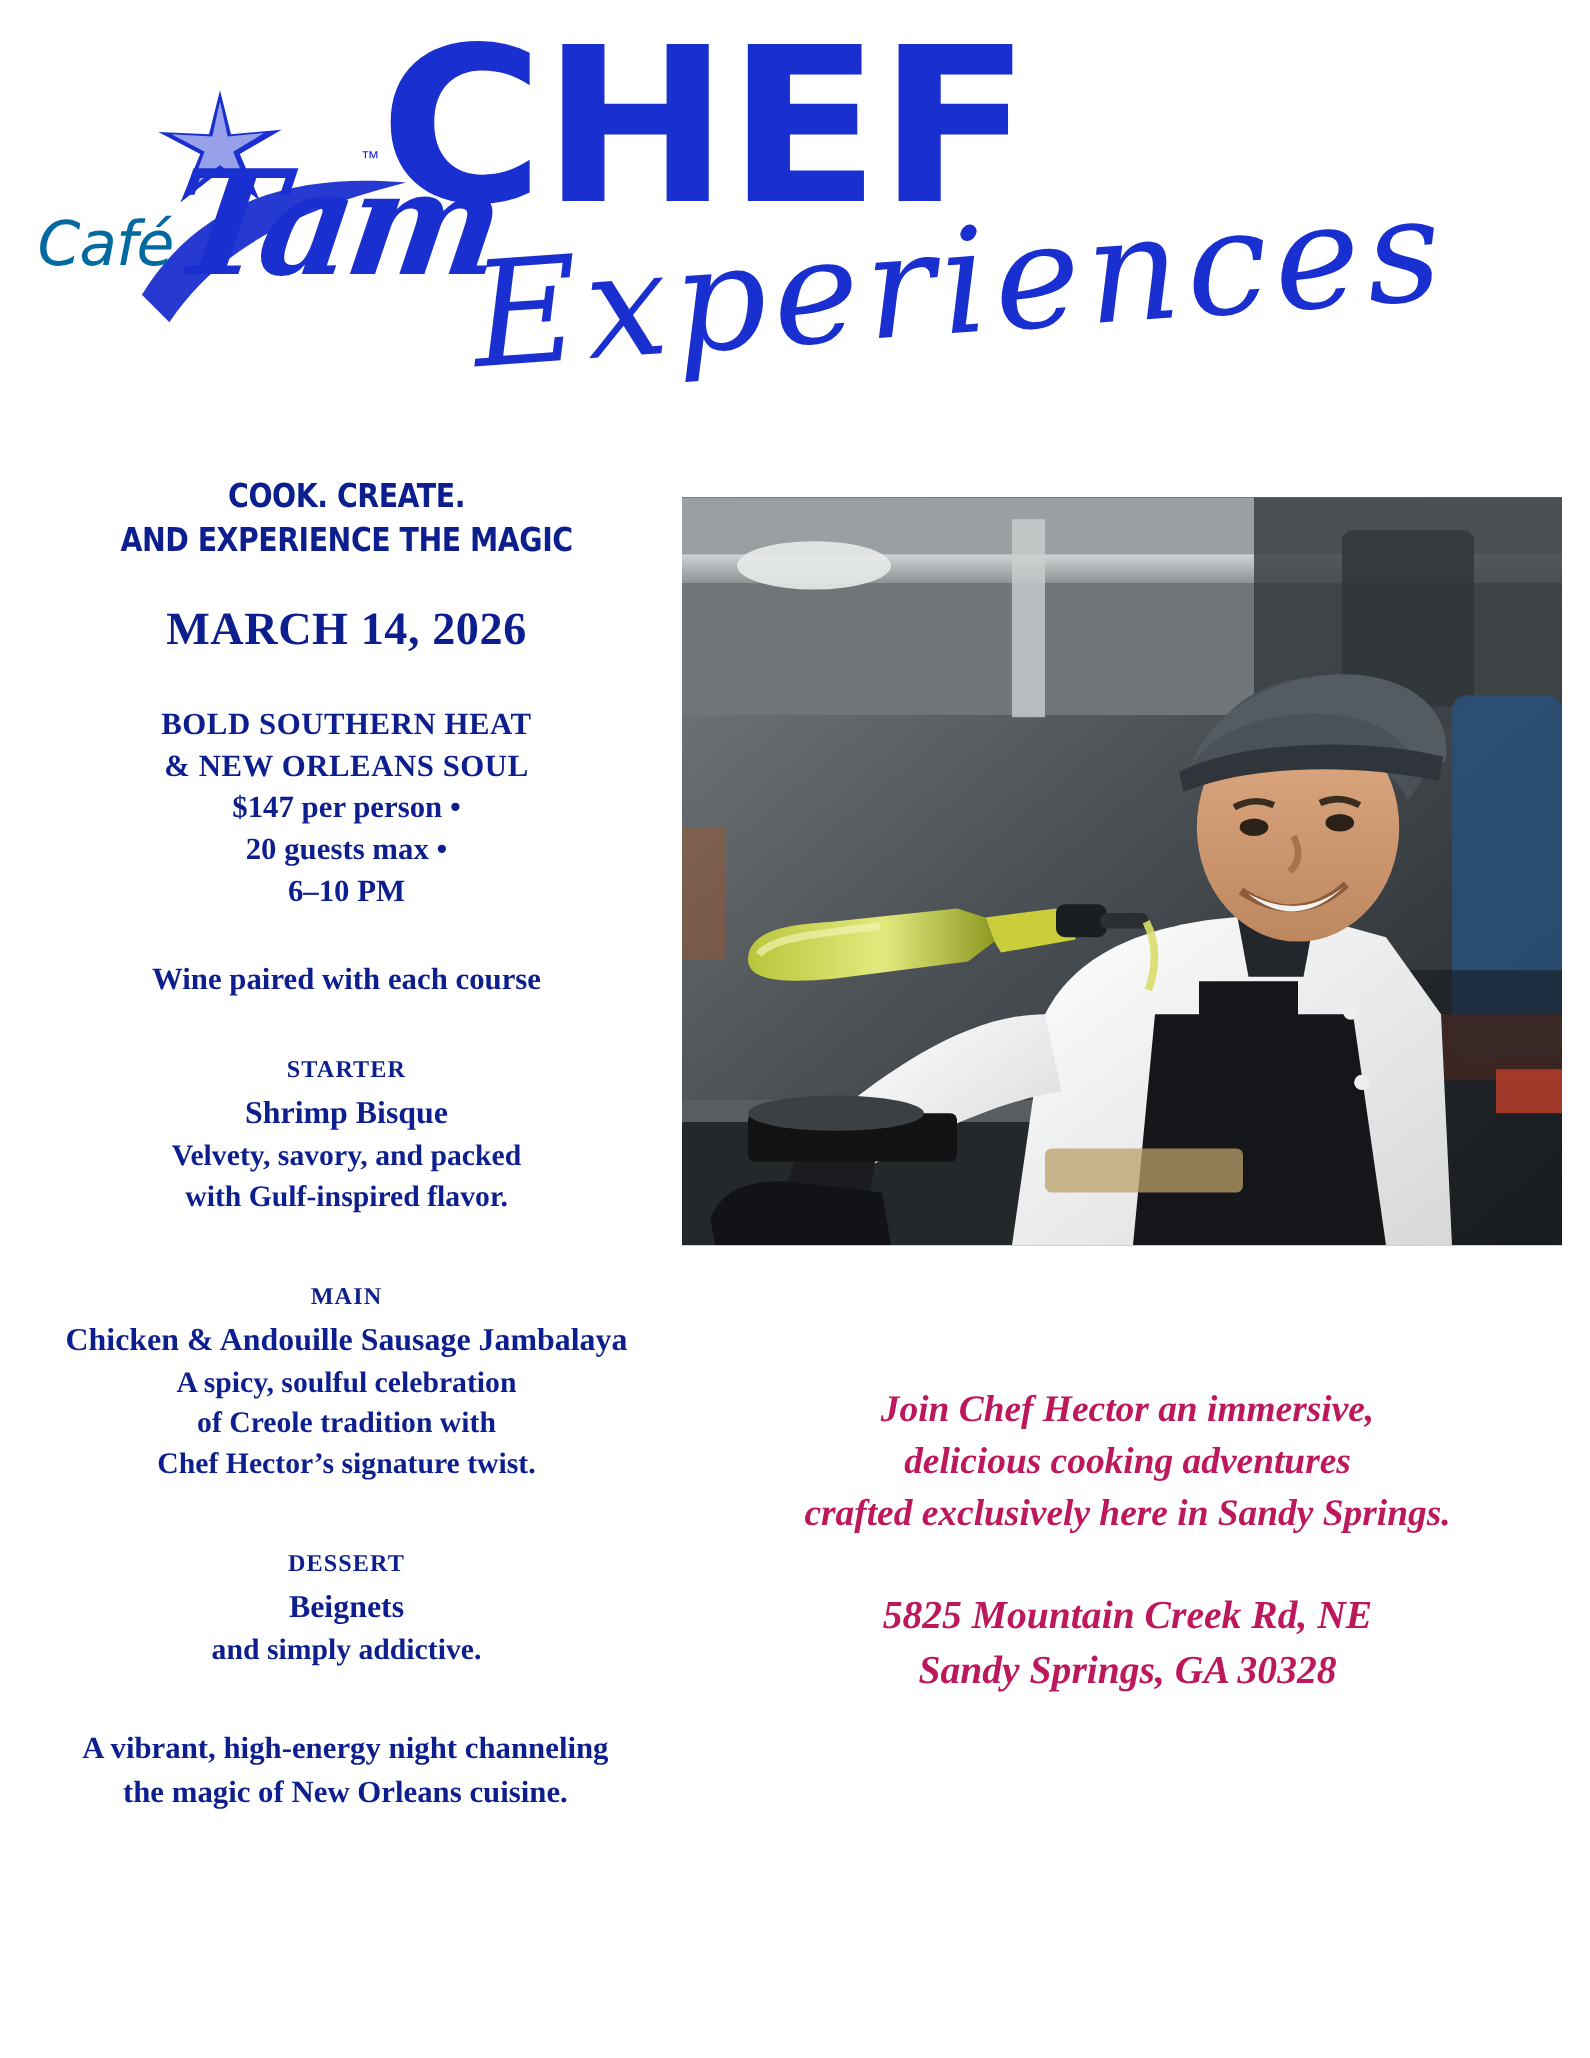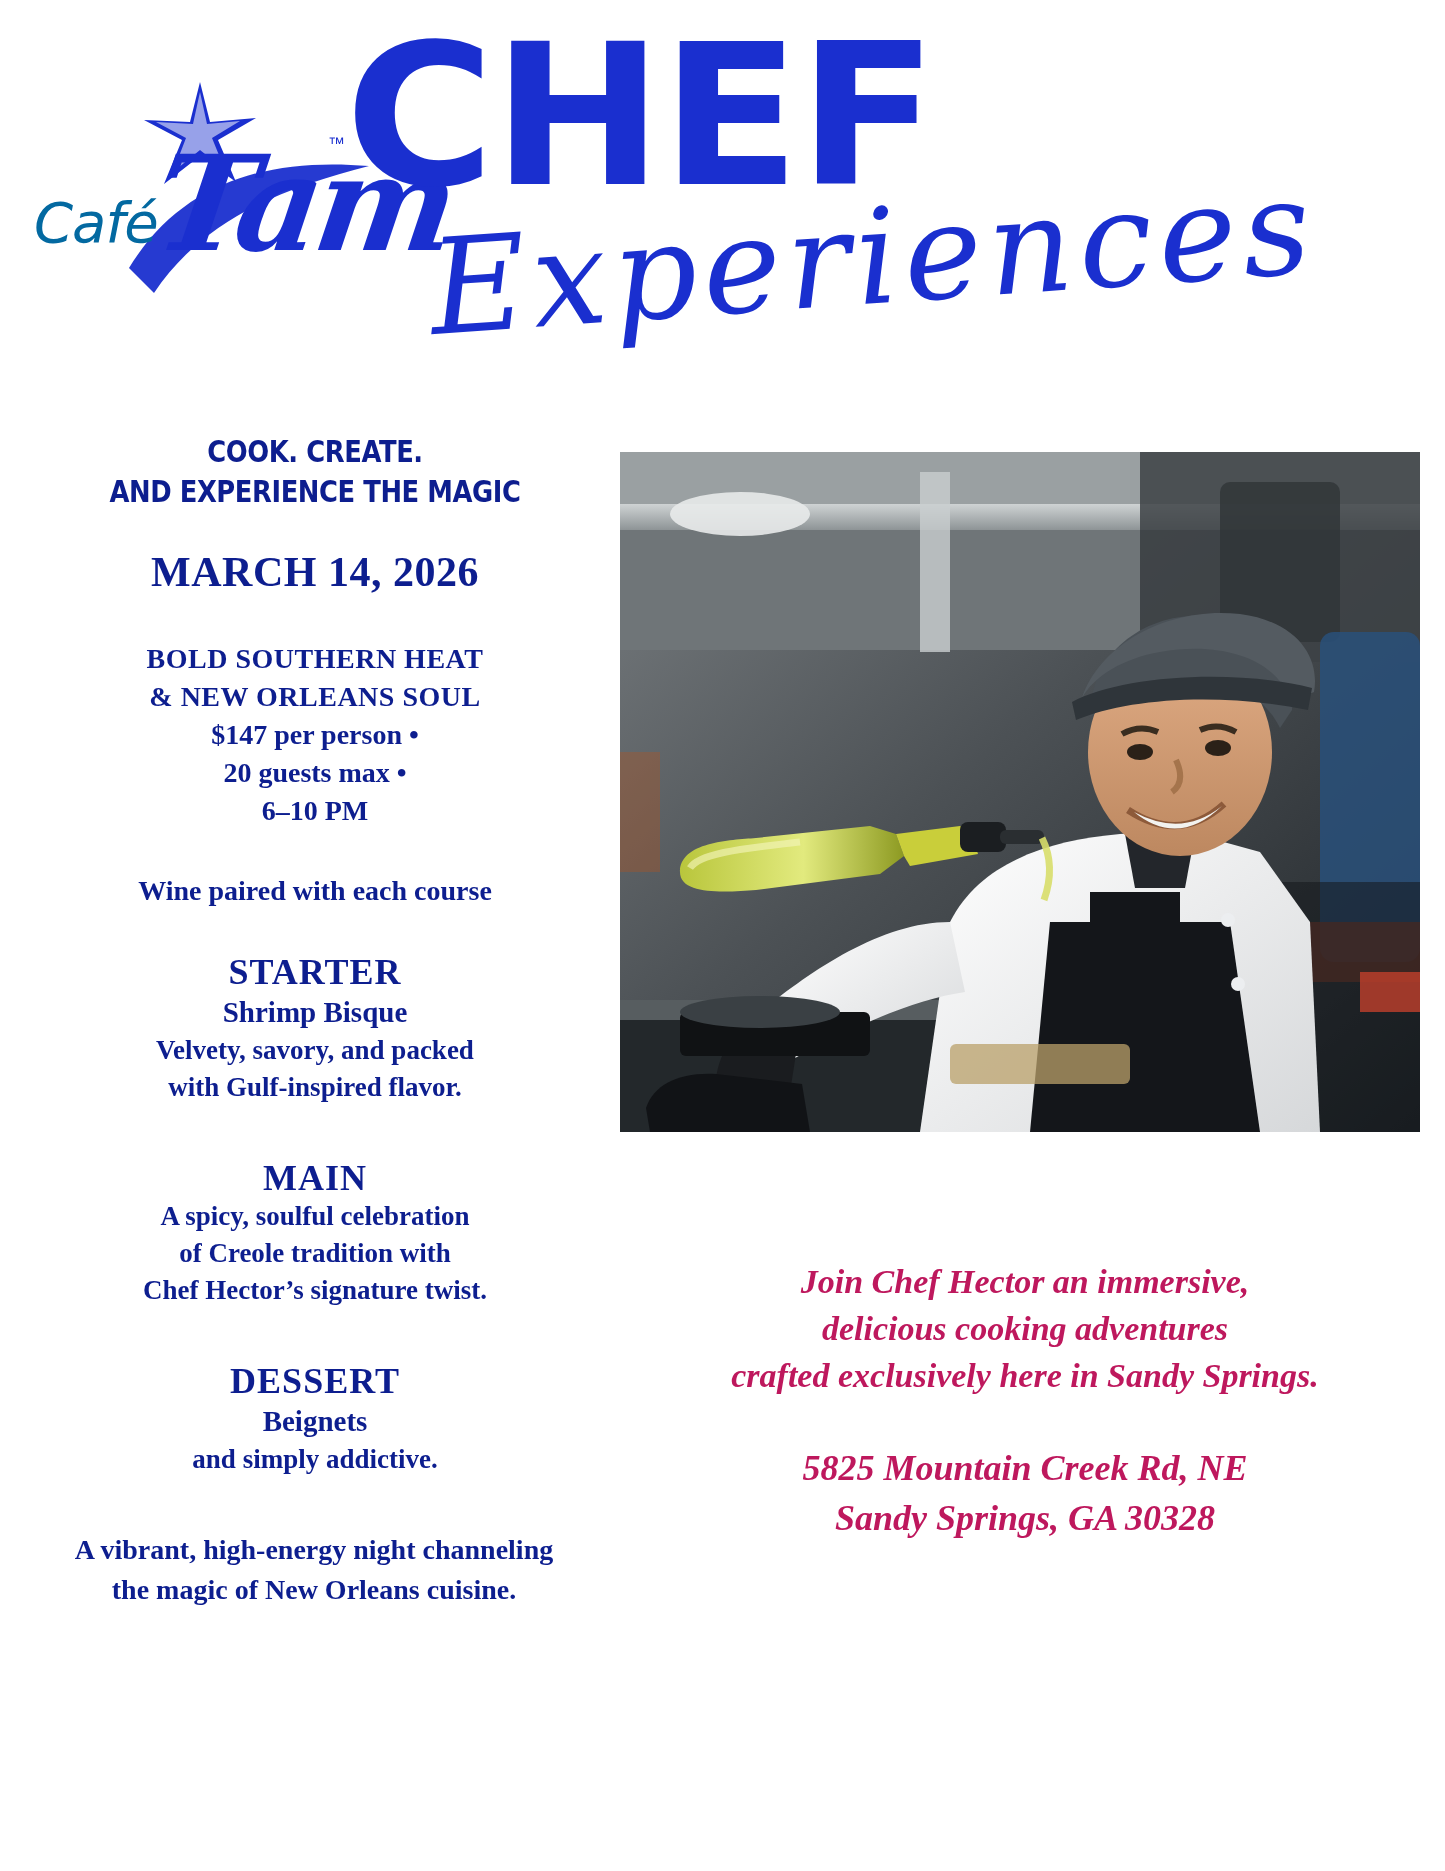--- a/index.html
+++ b/index.html
@@ -130,21 +130,21 @@
     line-height: 38px;
   }
   .block.caps {
     letter-spacing: 0.5px;
   }
   .spacer-md { height: 42px; }
   .spacer-lg { height: 52px; }
   .course-title {
     font-family: "Liberation Serif", serif;
     font-weight: bold;
-    font-size: 36px;
+    font-size: 22px;
     letter-spacing: 1px;
     line-height: 40px;
   }
   .course-name {
     font-family: "Liberation Serif", serif;
     font-weight: bold;
     font-size: 29px;
     line-height: 40px;
   }
   .course-desc {
@@ -244,20 +244,21 @@
   <div>
     <div class="course-title">STARTER</div>
     <div class="course-name">Shrimp Bisque</div>
     <div class="course-desc">Velvety, savory, and packed</div>
     <div class="course-desc">with Gulf-inspired flavor.</div>
   </div>
 
   <div class="spacer-lg"></div>
   <div>
     <div class="course-title">MAIN</div>
+    <div class="course-name">Chicken &amp; Andouille Sausage Jambalaya</div>
     <div class="course-desc">A spicy, soulful celebration</div>
     <div class="course-desc">of Creole tradition with</div>
     <div class="course-desc">Chef Hector’s signature twist.</div>
   </div>
 
   <div class="spacer-lg"></div>
   <div>
     <div class="course-title">DESSERT</div>
     <div class="course-name">Beignets</div>
     <div class="course-desc">and simply addictive.</div>

